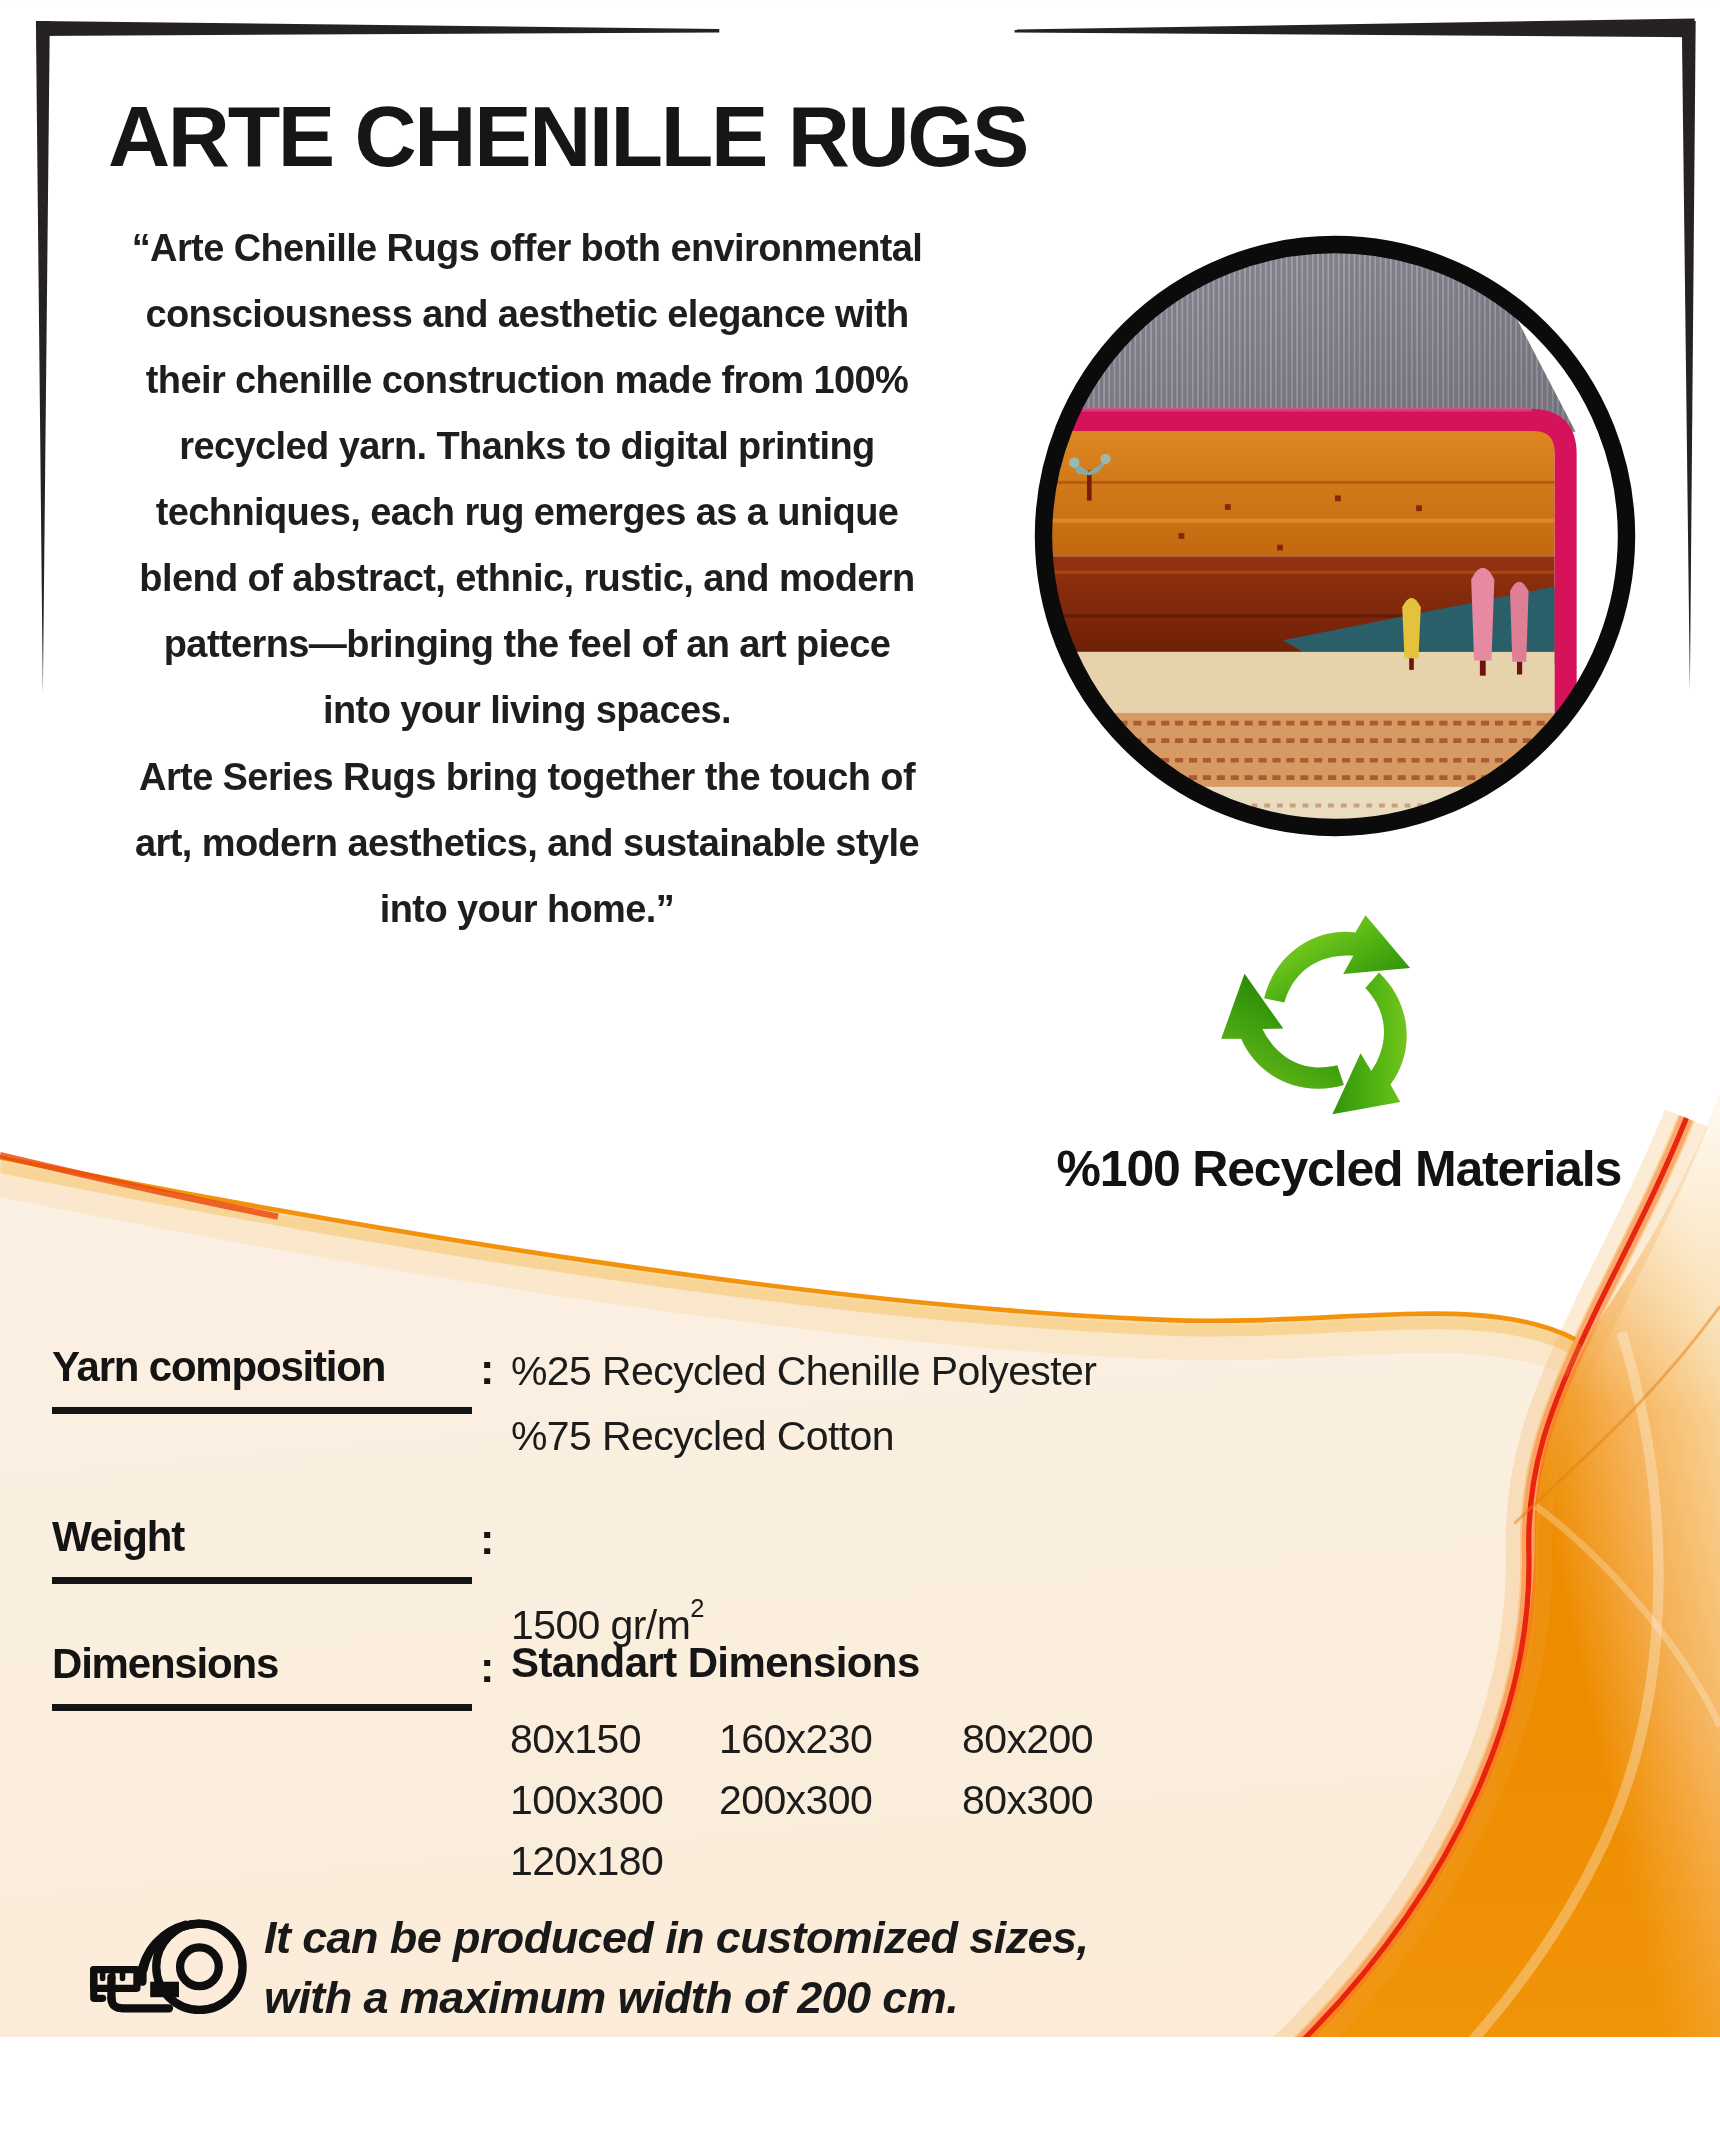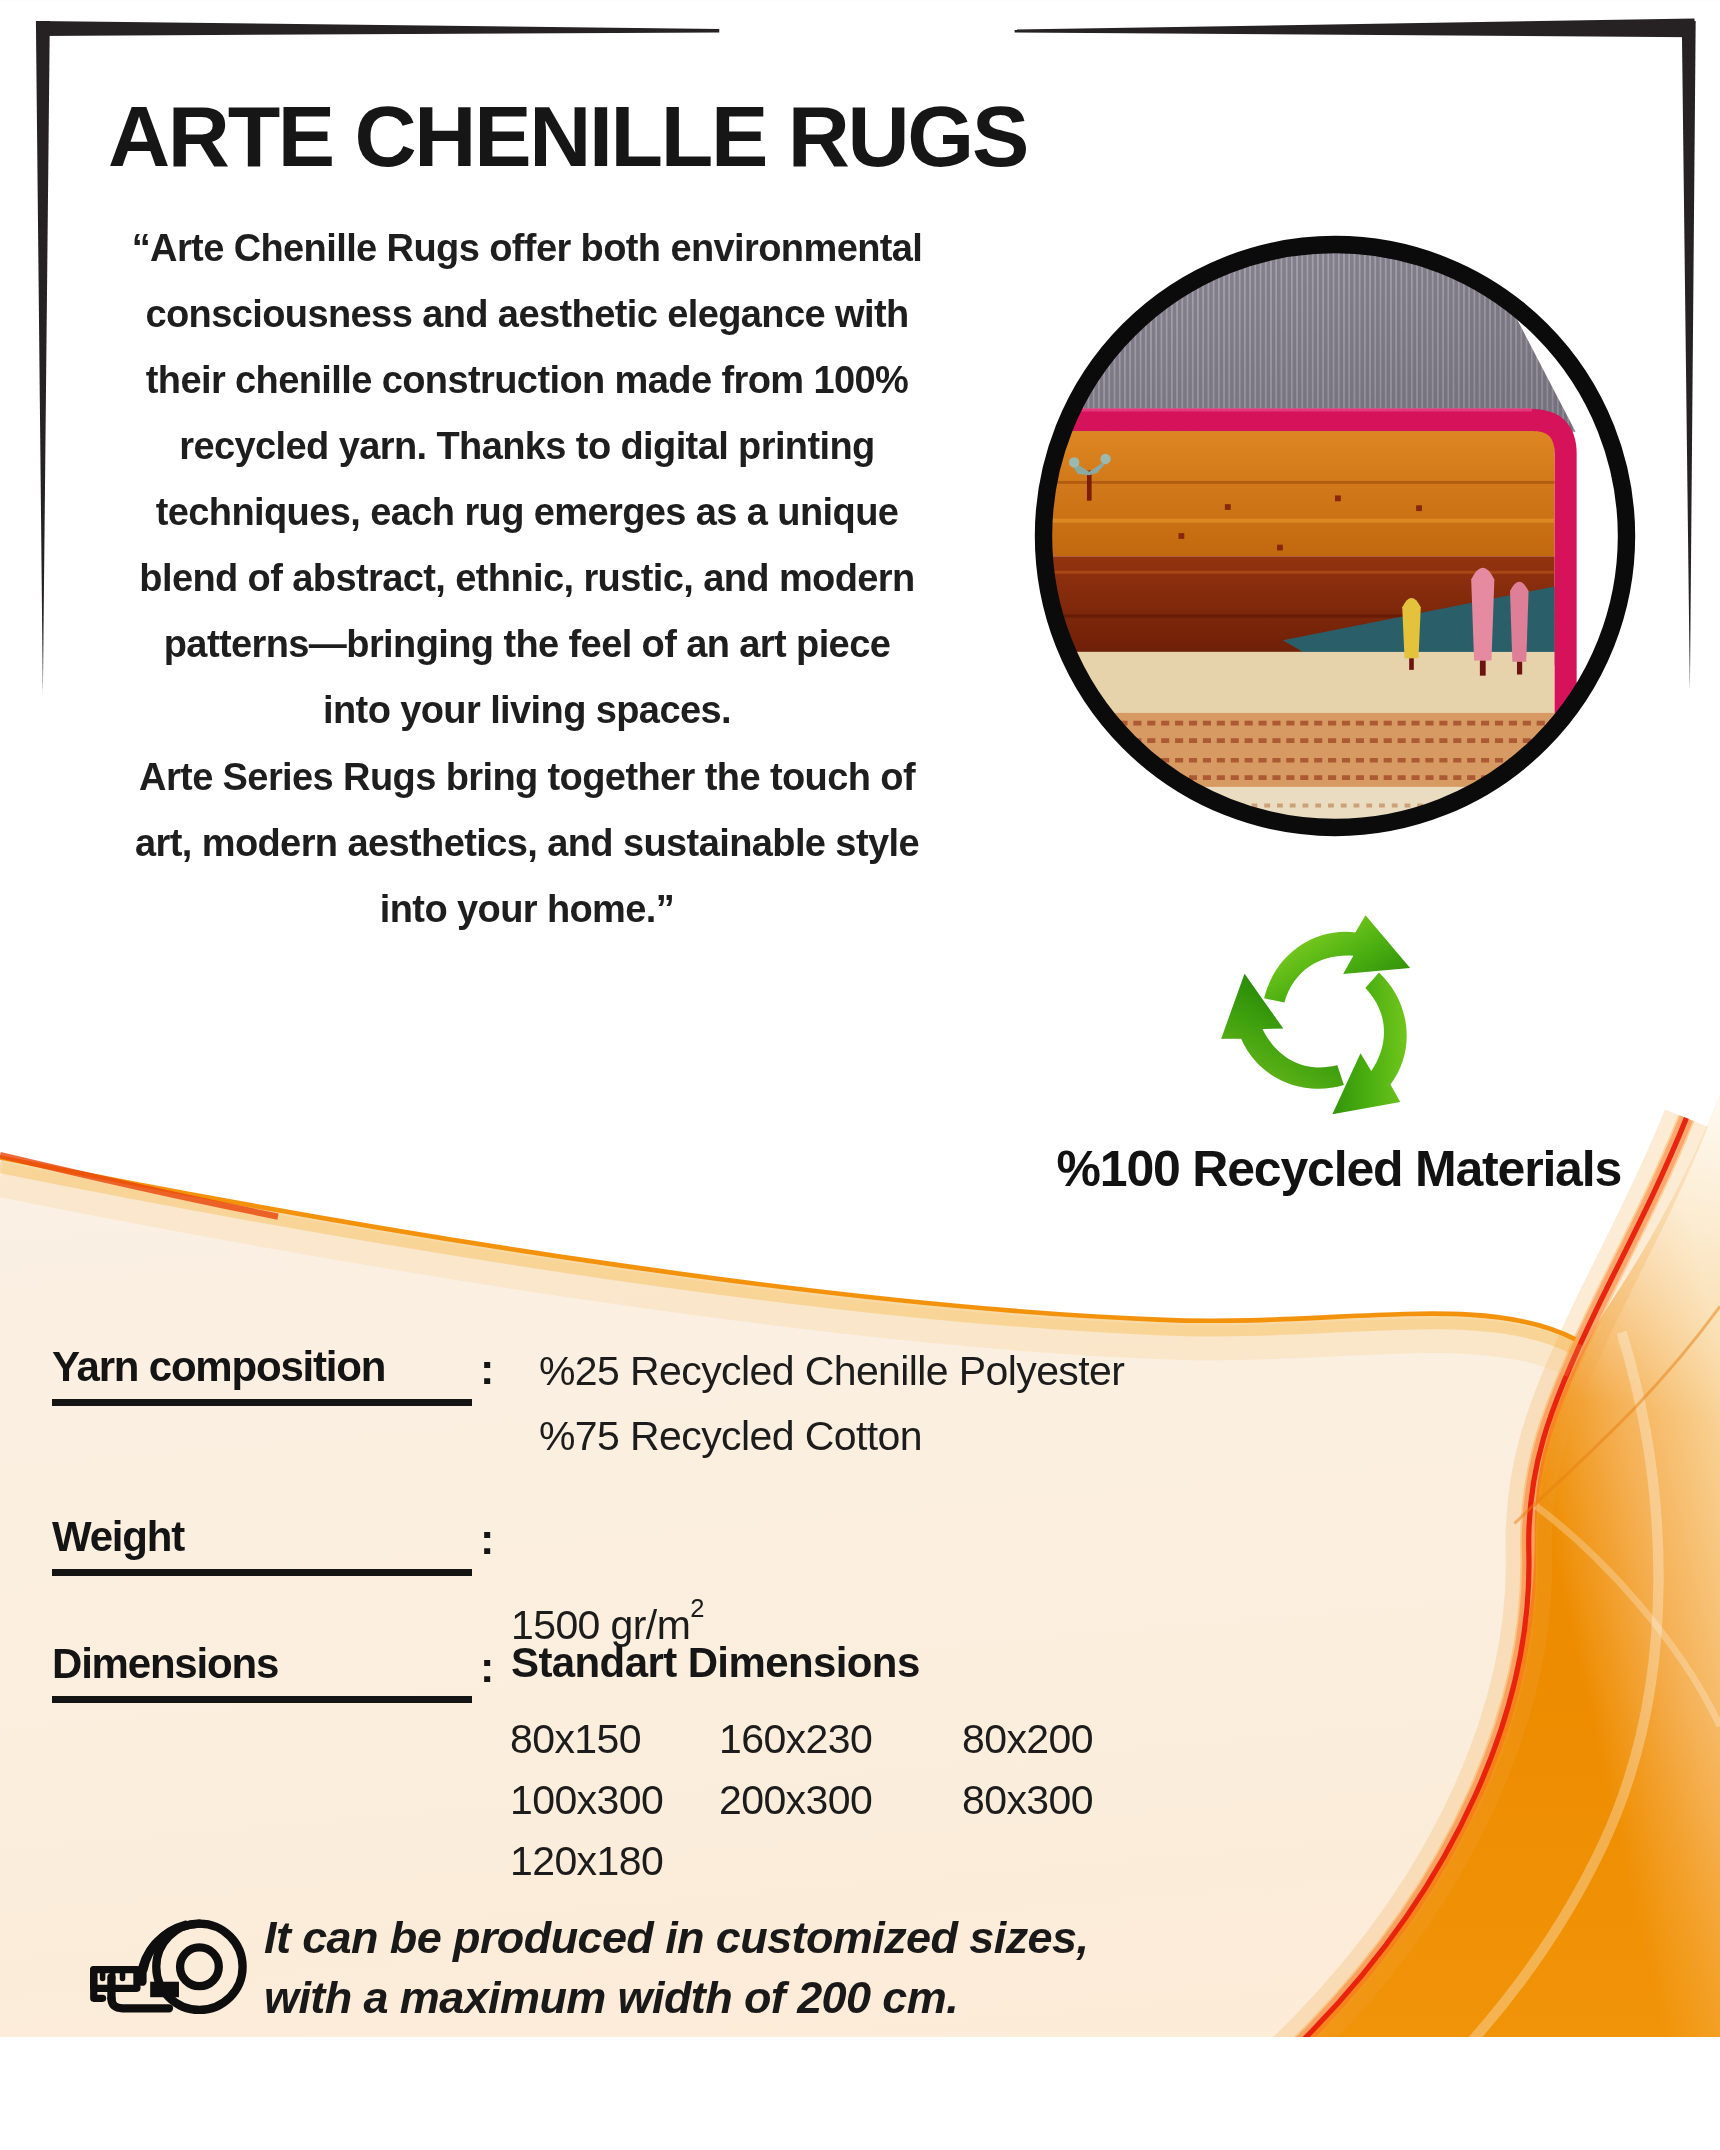--- a/index.html
+++ b/index.html
@@ -9,21 +9,21 @@
   svg{display:block;}
 
   .title{left:52px;top:87px;width:1031px;text-align:center;
          font-size:86px;font-weight:700;letter-spacing:-2.3px;color:#161616;white-space:nowrap;}
   .para{left:29px;top:215px;width:996px;text-align:center;color:#1e1e1e;
         font-size:38px;line-height:66px;letter-spacing:-0.6px;white-space:pre-line;font-weight:700;}
   .para + .para{top:744px;}
   .badge{left:1019px;top:1140px;width:602px;text-align:right;color:#121212;
          font-size:50px;font-weight:700;letter-spacing:-1.2px;white-space:nowrap;}
 
-  .spec-label{width:420px;border-bottom:7px solid #141414;padding-bottom:8px;
+  .spec-label{width:420px;border-bottom:7px solid #141414;padding-bottom:16px;
               font-size:42px;font-weight:700;letter-spacing:-1.2px;color:#141414;white-space:nowrap;}
   .spec-colon{font-size:43px;font-weight:700;color:#141414;}
   .spec-value{font-size:41px;color:#1c1c1c;letter-spacing:-0.6px;white-space:pre-line;line-height:65px;}
   .spec-value-bold{font-size:42px;font-weight:700;color:#161616;letter-spacing:-0.6px;white-space:nowrap;}
   .sup{font-size:25.5px;vertical-align:22px;}
 
   .dims-grid{left:510px;top:1716px;width:695px;display:grid;
              grid-template-columns:209px 243px auto;grid-auto-rows:61px;
              font-size:41px;color:#1c1c1c;letter-spacing:-0.6px;}
   .note-text{left:264px;top:1908px;font-size:45px;font-weight:700;color:#191919;
@@ -227,21 +227,21 @@
       <use href="#arm" fill="#157003" opacity="0.25" transform="rotate(240)"></use>
     </g>
   </svg>
 
   <div class="abs badge">%100 Recycled Materials</div>
 
   <div class="abs" style="left:52px;top:1343px;">
     <div class="spec-label">Yarn composition</div>
   </div>
   <div class="abs spec-colon" style="left:480px;top:1345px;">:</div>
-  <div class="abs spec-value" style="left:511px;top:1339px;margin-left:28px;">%25 Recycled Chenille Polyester
+  <div class="abs spec-value" style="left:511px;top:1339px;">%25 Recycled Chenille Polyester
 %75 Recycled Cotton</div>
 
   <div class="abs" style="left:52px;top:1513px;">
     <div class="spec-label">Weight</div>
   </div>
   <div class="abs spec-colon" style="left:480px;top:1515px;">:</div>
   <div class="abs spec-value" style="left:511px;top:1511px;text-align:right;">
     <span>1500 gr/m</span><span class="sup">2</span>
   </div>
 

